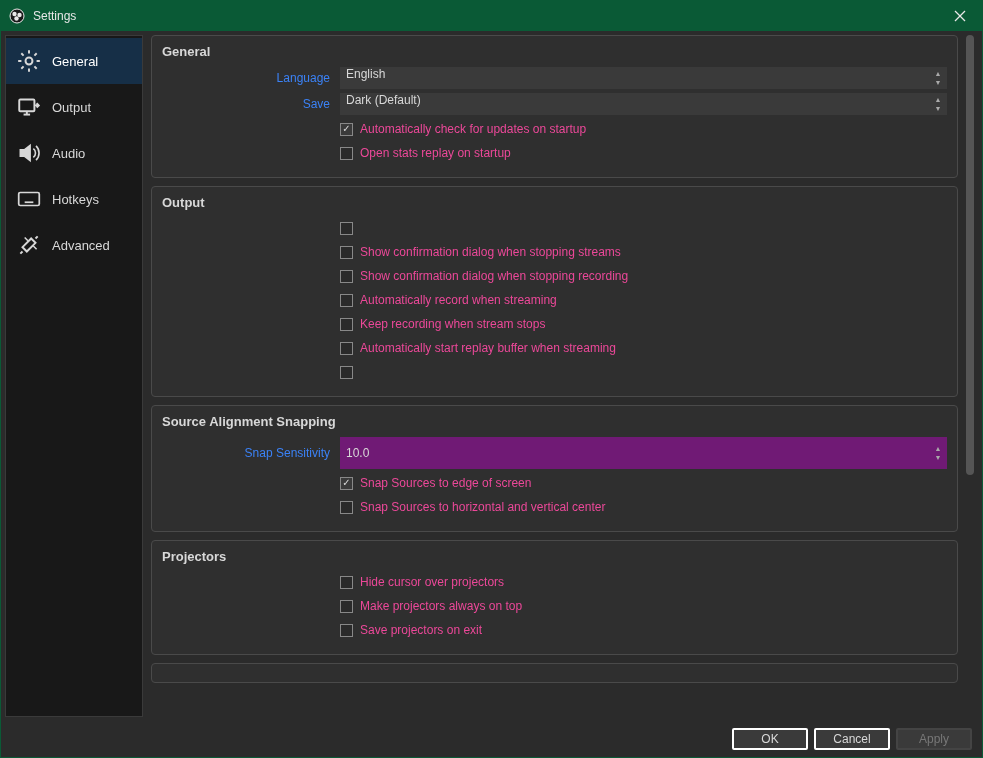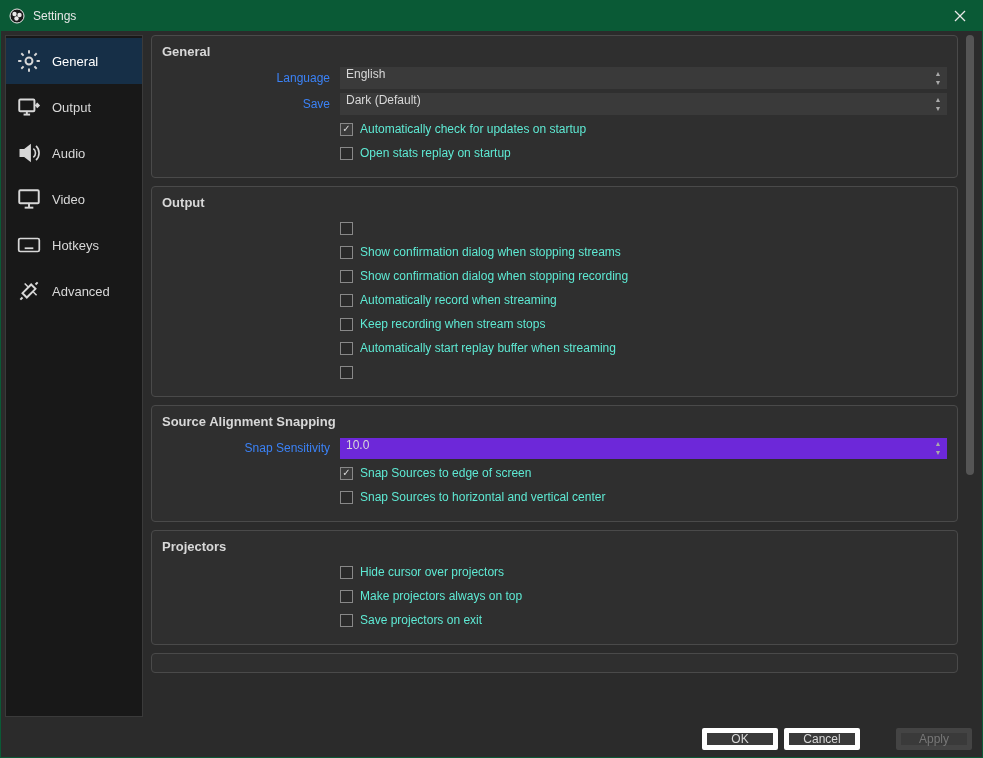--- a/index.html
+++ b/index.html
@@ -170,25 +170,25 @@
   height: 8px;
   display: flex;
   align-items: center;
   justify-content: center;
   color: #aaa;
   font-size: 7px;
   line-height: 1;
 }
 .spinbox {
   flex: 1;
-  height: 21px;
-  background: #6d28d9;
+  height: 32px;
+  background: #701a75;
   border: none;
   display: flex;
-  align-items: flex-start;
+  align-items: center;
   padding: 0 6px;
   color: #d8d8d8;
   font-size: 12px;
   position: relative;
 }
 .spinbox .spinner {
   position: absolute;
   right: 2px;
   top: 0;
   bottom: 0;
@@ -228,48 +228,47 @@
 .checkbox.checked {
   background: #3a3a3a;
 }
 .checkbox.checked::after {
   content: "✓";
   color: #d8d8d8;
   font-size: 10px;
   line-height: 1;
 }
 .check-label {
-  color: #5eead4;
+  color: #ec4899;
   font-size: 12px;
 }
 .footer {
   height: 36px;
   display: flex;
   align-items: center;
   justify-content: flex-end;
   padding: 0 10px;
   gap: 6px;
 }
 .btn {
   height: 22px;
   min-width: 76px;
   background: #3a3a3a;
-  border: 5px solid #ffffff;
+  border: 2px solid #ffffff;
   color: #d8d8d8;
   font-size: 12px;
   display: flex;
   align-items: center;
   justify-content: center;
   padding: 0 14px;
   border-radius: 2px;
 }
 .btn.disabled {
   color: #777;
   border-color: #444;
-  margin-left: 30px;
 }
 svg { display: block; }
 </style>
 </head>
 <body>
 
 <div class="window">
   <div class="titlebar">
     <span class="app-icon">
       <svg width="16" height="16" viewBox="0 0 16 16">
@@ -314,30 +313,20 @@
         <span class="icon">
           <svg width="26" height="26" viewBox="0 0 24 24" fill="#d8d8d8" stroke="#d8d8d8" stroke-width="1.5">
             <path d="M4 9v6h4l5 4V5L8 9H4z"></path>
             <path d="M16 8a5 5 0 010 8M18.5 5.5a9 9 0 010 13" fill="none"></path>
           </svg>
         </span>
         <span>Audio</span>
       </div>
       <div class="sidebar-item">
         <span class="icon">
-          <svg width="26" height="26" viewBox="0 0 24 24" fill="none" stroke="#d8d8d8" stroke-width="1.8">
-            <rect x="3" y="4" width="18" height="12" rx="1"></rect>
-            <line x1="8" y1="20" x2="16" y2="20"></line>
-            <line x1="12" y1="16" x2="12" y2="20"></line>
-          </svg>
-        </span>
-        <span>Video</span>
-      </div>
-      <div class="sidebar-item">
-        <span class="icon">
           <svg width="26" height="26" viewBox="0 0 24 24" fill="none" stroke="#d8d8d8" stroke-width="1.6">
             <rect x="2.5" y="6" width="19" height="12" rx="1.5"></rect>
             <line x1="6" y1="10" x2="6" y2="10"></line>
             <line x1="9" y1="10" x2="9" y2="10"></line>
             <line x1="12" y1="10" x2="12" y2="10"></line>
             <line x1="15" y1="10" x2="15" y2="10"></line>
             <line x1="18" y1="10" x2="18" y2="10"></line>
             <line x1="6" y1="13" x2="6" y2="13"></line>
             <line x1="18" y1="13" x2="18" y2="13"></line>
             <line x1="8" y1="15" x2="16" y2="15"></line>

